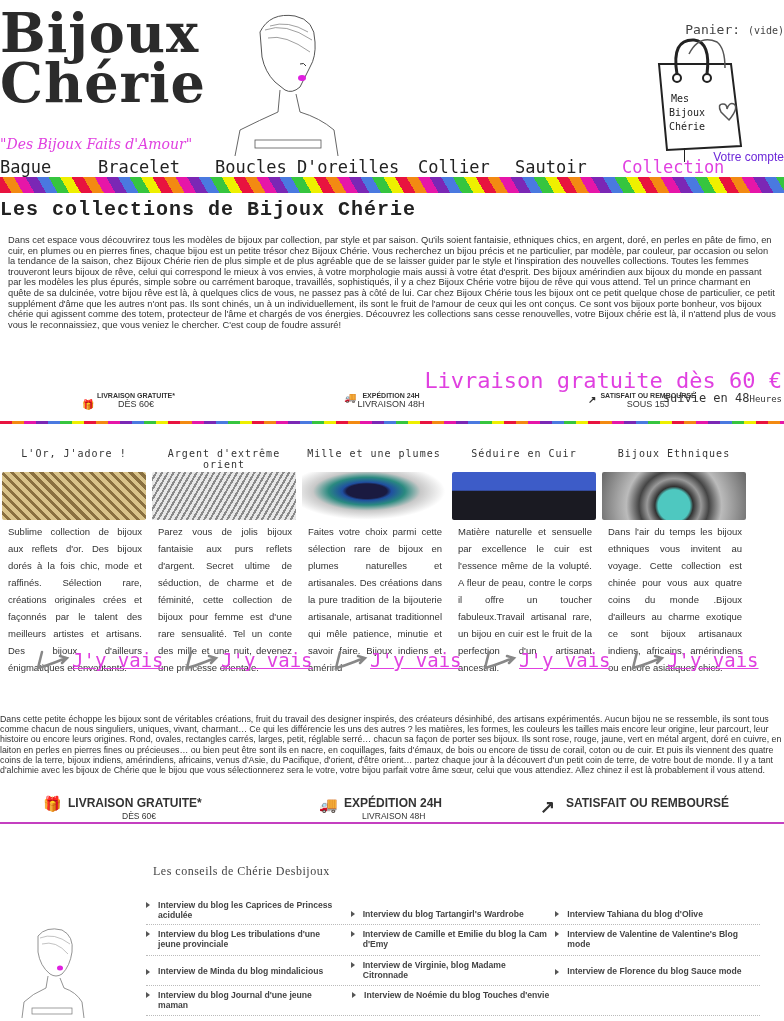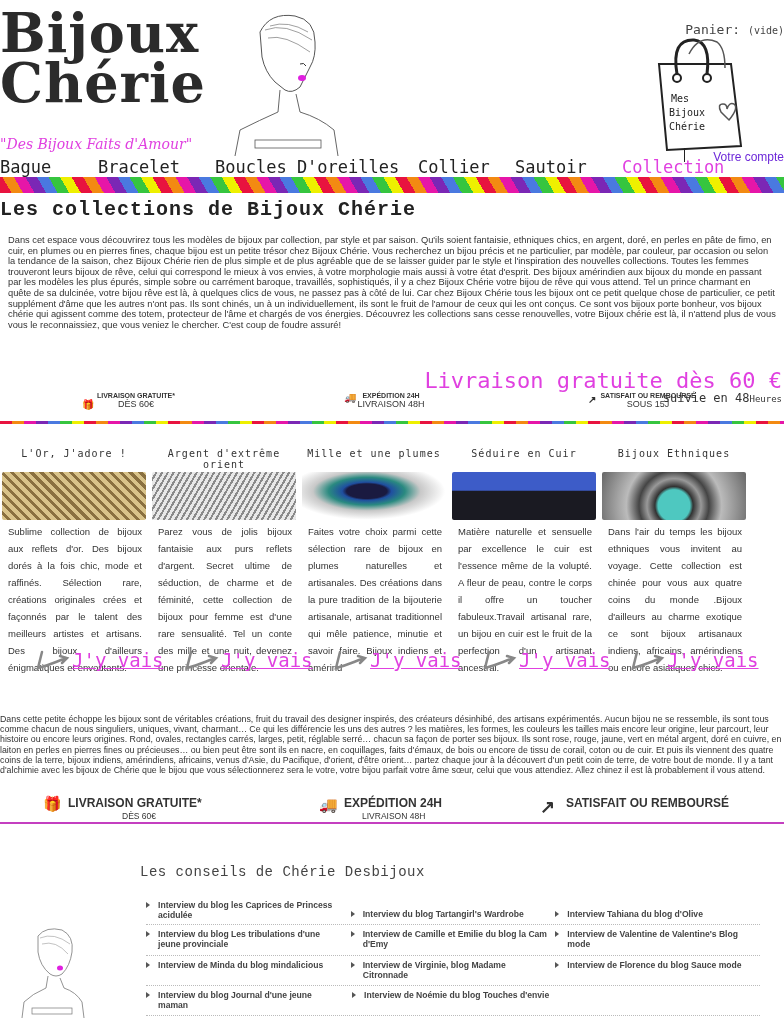--- a/index.html
+++ b/index.html
@@ -51,29 +51,29 @@
   .go-arrow { width: 36px; height: 24px; }
   .go-link { font-family: "DejaVu Sans Mono", monospace; font-size: 19px; color: #e040e0; text-decoration: underline; }
 
   .bottom-text { position: absolute; top: 714px; left: 0; width: 784px; font-size: 8.8px; line-height: 10.2px; color: #333; }
 
   .badges-big { position: absolute; top: 796px; left: 0; width: 784px; height: 26px; }
   .badge-b { position: absolute; top: 0; font-size: 12px; font-weight: bold; color: #333; }
   .badge-b .sub { font-size: 8.5px; font-weight: normal; position: absolute; top: 15px; white-space: nowrap; }
   .pink-line { position: absolute; top: 822px; left: 0; width: 784px; height: 2px; background: #c43fc0; }
 
-  .conseils-title { position: absolute; top: 864px; left: 140px; font-family: Liberation Mono, monospace; font-size: 14px; color: #444; letter-spacing: 0.5px; }
+  .conseils-title { position: absolute; top: 864px; left: 153px; font-family: Liberation Serif, serif; font-size: 12px; color: #444; letter-spacing: 0.5px; }
   .figure-bottom { position: absolute; left: 18px; top: 926px; width: 68px; height: 92px; }
   .interviews { position: absolute; top: 896px; left: 146px; width: 614px; font-weight: bold; }
   .iv-row { display: flex; border-bottom: 1px dotted #bbb; height: 31px; }
   .iv-row:nth-child(1) { height: 29px; }
   .iv-row:nth-child(3) { height: 30px; }
   .iv-row:nth-child(4) { height: 30px; }
   .iv-cell { width: 206px; display: flex; align-items: flex-start; padding-top: 4px; font-size: 8.6px; line-height: 10px; color: #444; cursor: pointer; }
-  .iv-cell.bottom { align-items: flex-start; padding-bottom: 4px; }
+  .iv-cell.bottom { align-items: center; padding-bottom: 4px; }
   .iv-cell .tri { display: inline-block; width: 0; height: 0; border-left: 4px solid #555; border-top: 3px solid transparent; border-bottom: 3px solid transparent; margin: 2px 8px 0 0; flex-shrink: 0; }
   .iv-cell span.t { padding-right: 8px; }
 </style>
 </head>
 <body>
 
 <div class="header">
   <div class="logo">
     <div class="logo-line">Bijoux</div>
     <div class="logo-line">Chérie</div>

